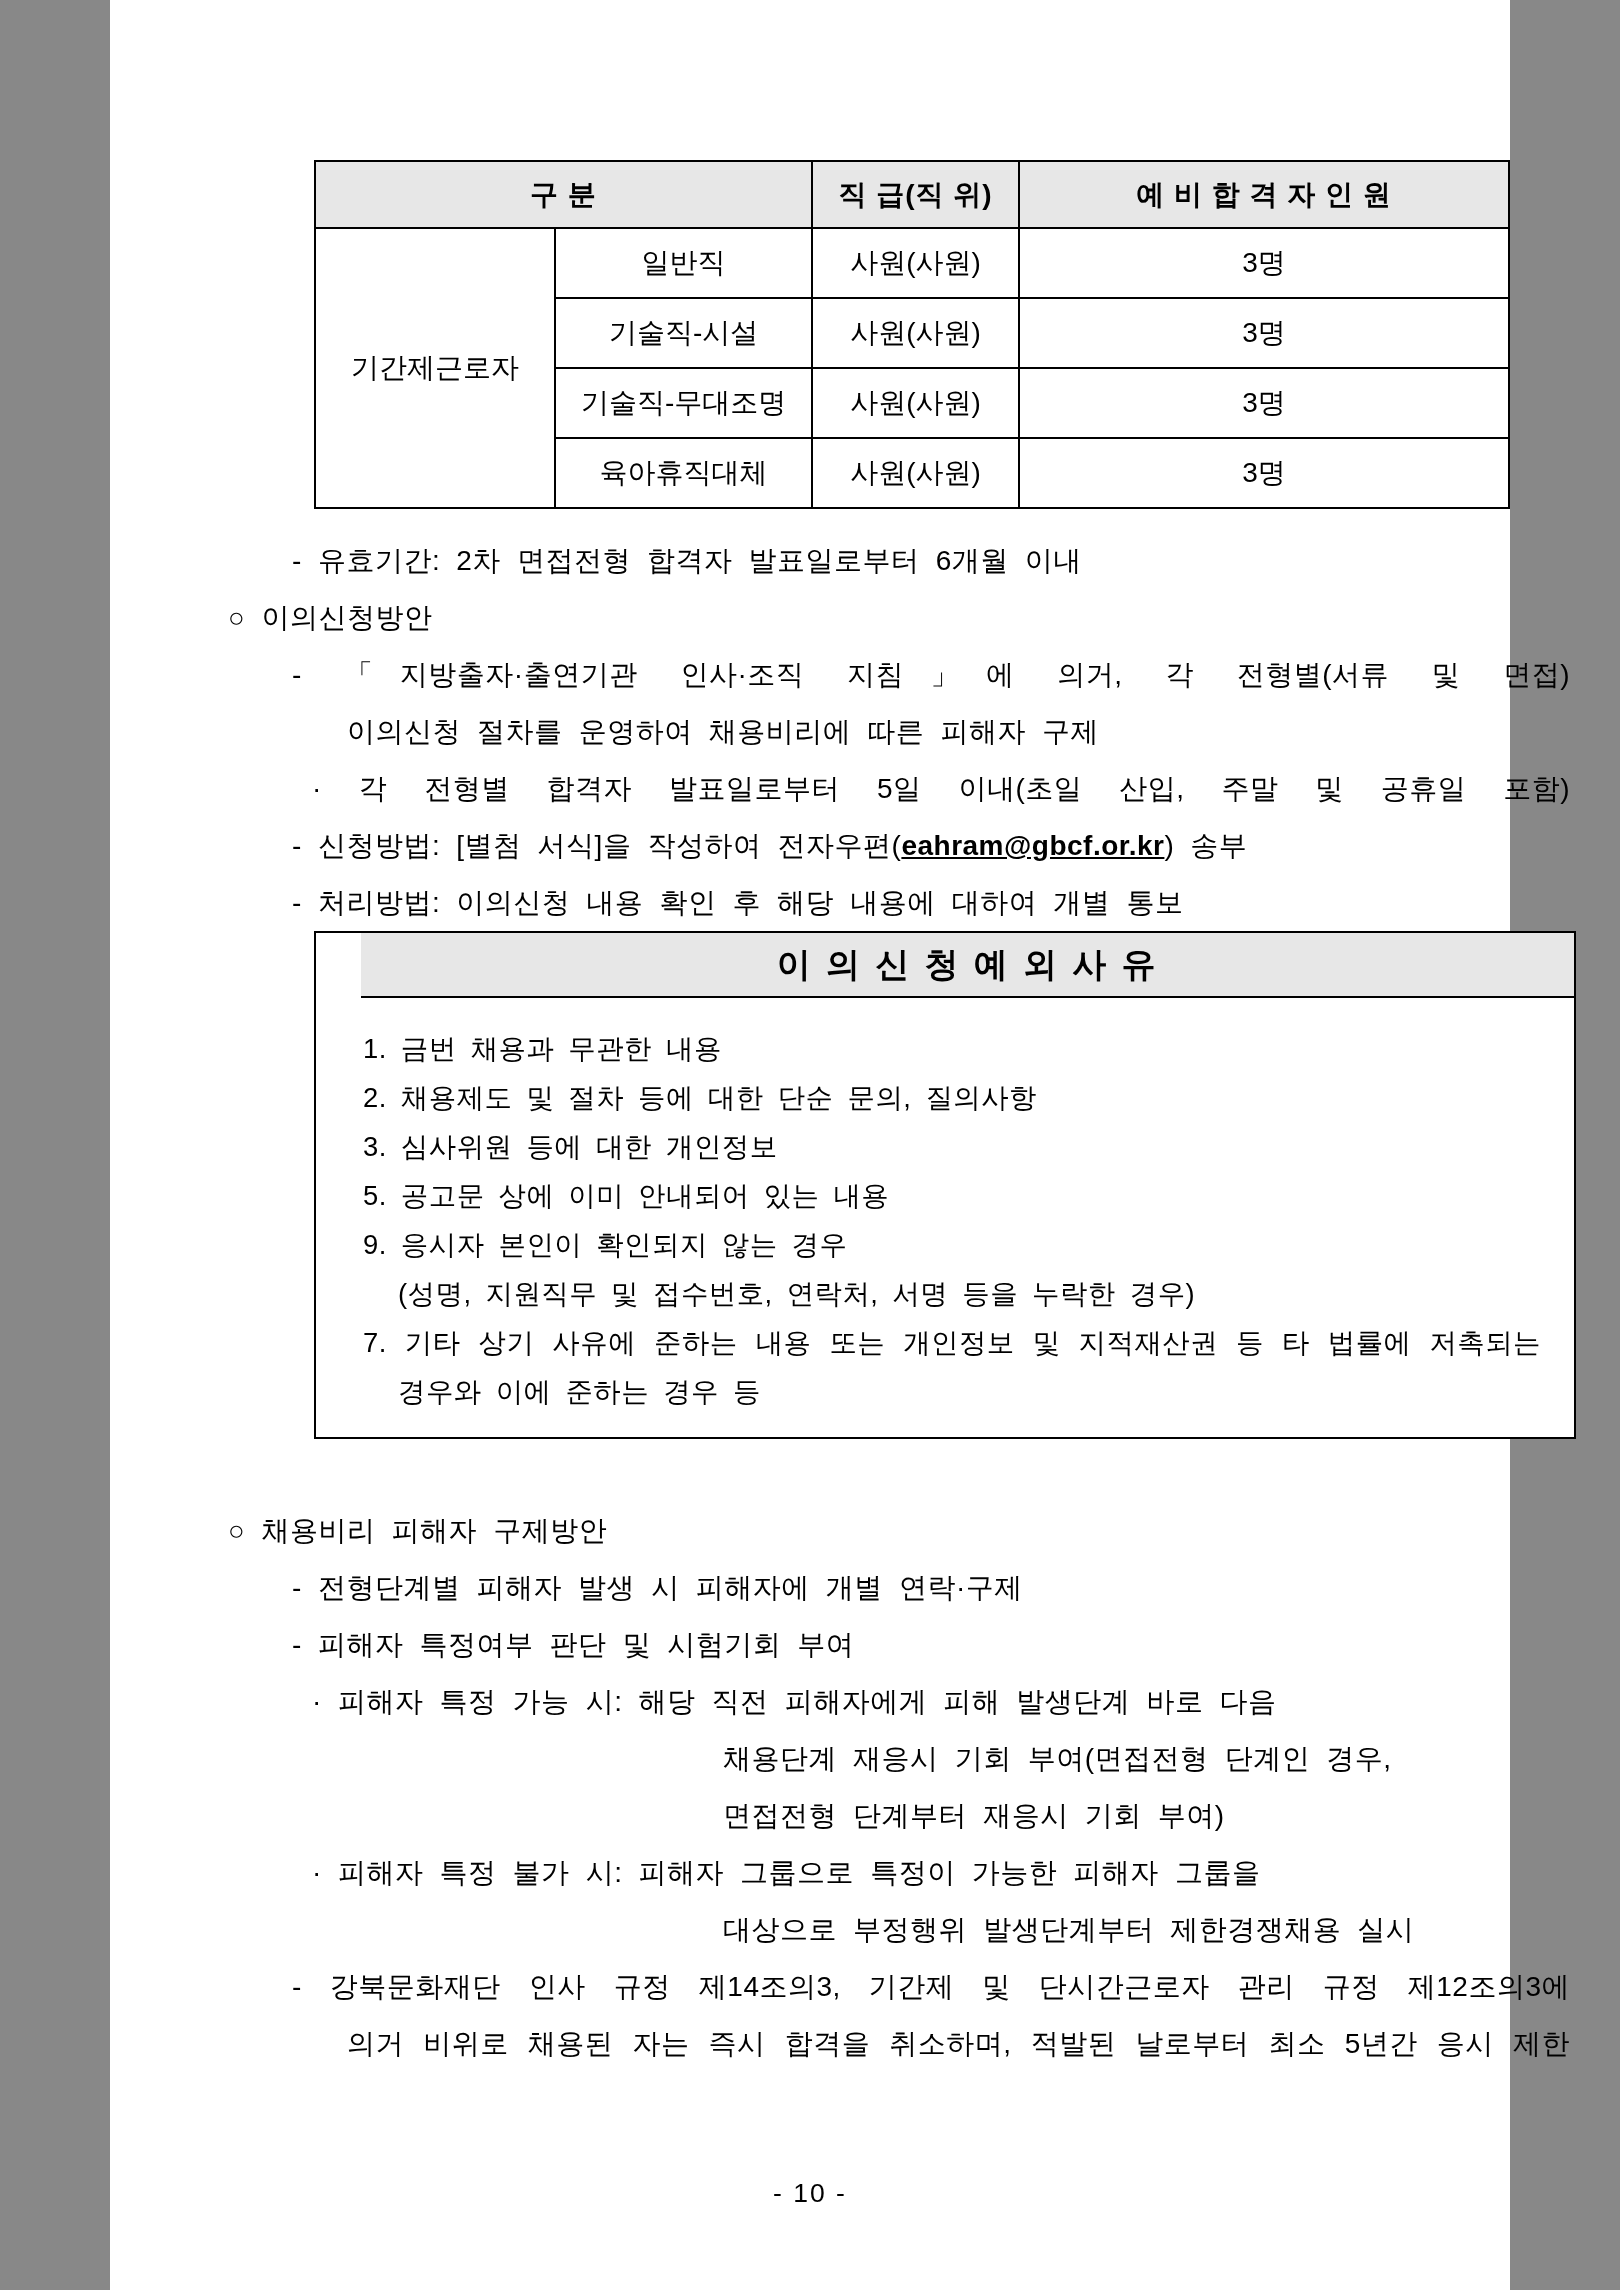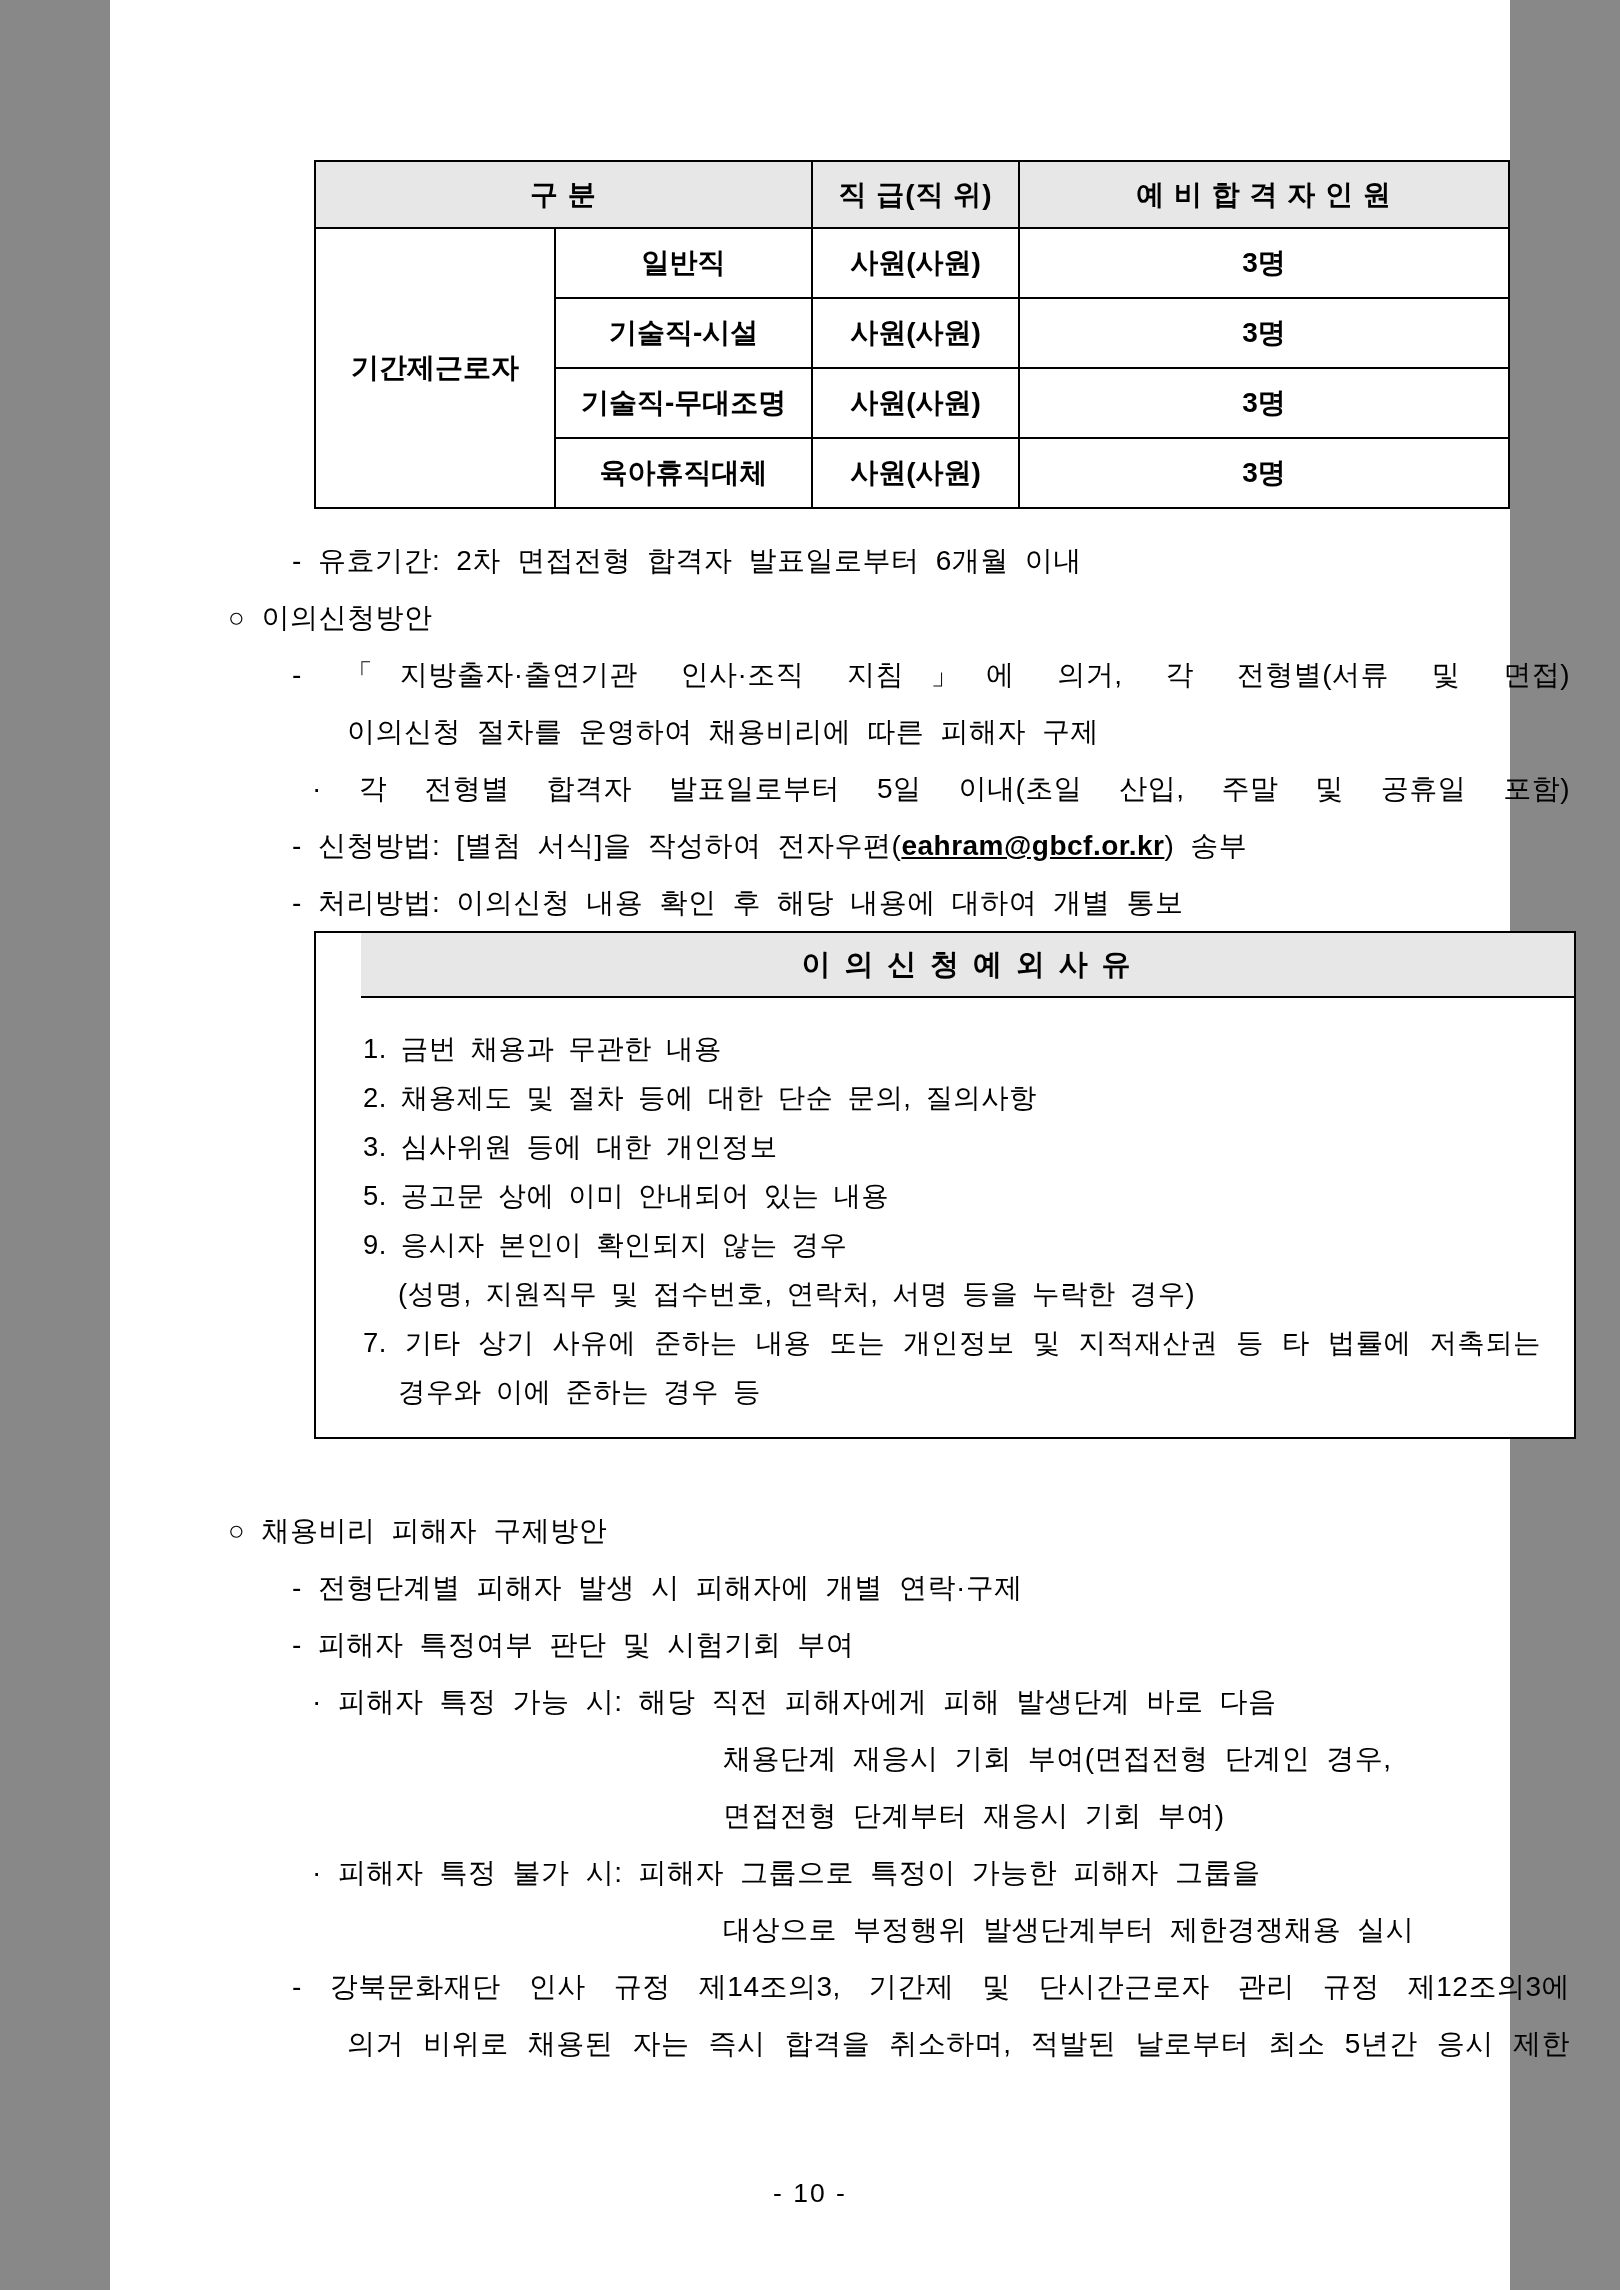--- a/index.html
+++ b/index.html
@@ -21,21 +21,21 @@
   }
   .doc-table th, .doc-table td {
     border:2px solid var(--border-color,#000);
     text-align:center; vertical-align:middle;
     font-size:28px; padding:0;
   }
   .doc-table tr.head th {
     background:var(--header-bg,#e7e7e7);
     font-weight:bold; height:65px; letter-spacing:1px;
   }
-  .doc-table tr.data td { height:68px; font-weight:bold; }
+  .doc-table tr.data td { height:68px; font-weight:normal; }
 
   
   .lines { position:absolute; left:0; width:1620px; }
   .lines-1 { top:532px; }
   .lines-2 { top:1502px; }
   .ln {
     font-size:28px; line-height:57px;
     word-spacing:7.8px; letter-spacing:0.5px;
     white-space:pre;
   }
@@ -56,21 +56,21 @@
     position:absolute; left:204px; top:931px; width:1262px;
     border:2.9px solid var(--border-color,#000);
     box-sizing:border-box;
     background:#fff;
   }
   .exc-title {
     height:63px;
     background:var(--header-bg,#e7e7e7);
     border-bottom:2px solid var(--border-color,#000);
     display:flex; align-items:center; justify-content:center;
-    font-weight:bold; font-size:29px; letter-spacing:2.9px;margin-left:45px;
+    font-weight:bold; font-size:34px; letter-spacing:2.9px;margin-left:45px;
   }
   .exc-items { padding:25.5px 33px 21.6px 47px; }
   .exc-ln {
     font-size:27.4px; line-height:49px;
     word-spacing:5.9px; letter-spacing:0.5px;
     white-space:pre;
   }
   .exc-sub { padding-left:35px; }
   .exc-just {
     white-space:normal;

